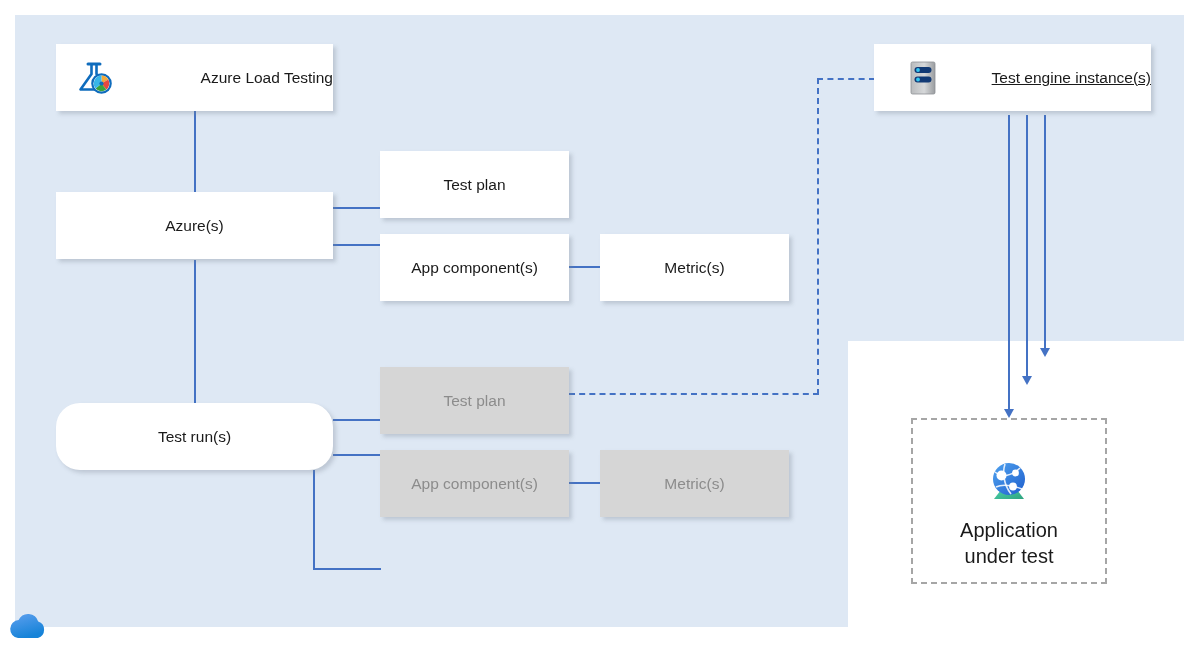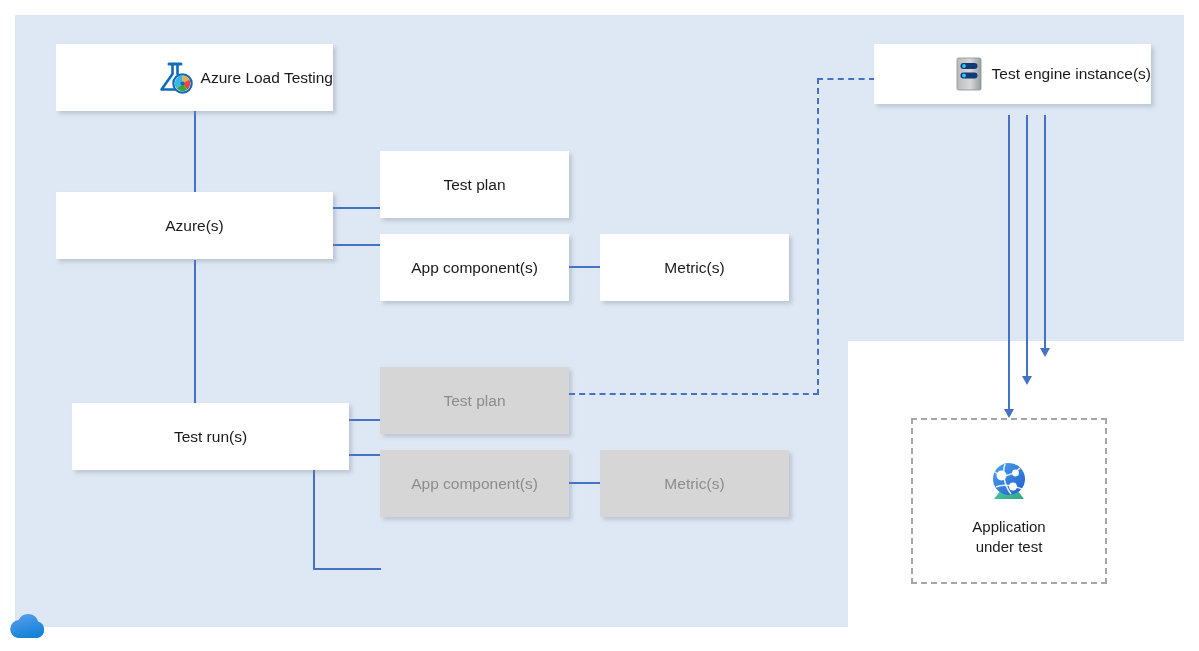--- a/index.html
+++ b/index.html
@@ -36,21 +36,21 @@
   }
   .node.gray {
     background: #d6d6d6;
     color: #8c8c8c;
   }
   .node .label {
     text-align: center;
     line-height: 1.25;
   }
   .node.with-icon {
-    justify-content: flex-end;
+    justify-content: space-between;
   }
   .node.with-icon .label {
     margin-left: 6px;
   }
   .icon-slot {
     flex: 0 0 auto;
     display: flex;
     align-items: center;
     justify-content: center;
   }
@@ -90,21 +90,21 @@
     background: transparent;
   }
   .aut-inner {
     position: absolute;
     display: flex;
     flex-direction: column;
     align-items: center;
   }
   .aut-label {
     margin-top: 10px;
-    font-size: 15px;
+    font-size: 20px;
     color: #1a1a1a;
     text-align: center;
     line-height: 1.3;
   }
   .cloud-icon {
     position: absolute;
   }
 </style>
 </head>
 <body>
@@ -170,38 +170,38 @@
   </div>
 
   <div class="node white" style="left:380px; top:234px; width:189px; height:67px;">
     <span class="label">App component(s)</span>
   </div>
 
   <div class="node white" style="left:600px; top:234px; width:189px; height:67px;">
     <span class="label">Metric(s)</span>
   </div>
 
-  <div class="node white" style="left:72px; top:403px; width:277px; height:67px;">
+  <div class="node white" style="left:56px; top:403px; width:277px; height:67px;border-radius:24px;">
     <span class="label">Test run(s)</span>
   </div>
 
   <div class="node gray" style="left:380px; top:367px; width:189px; height:67px;">
     <span class="label">Test plan</span>
   </div>
 
   <div class="node gray" style="left:380px; top:450px; width:189px; height:67px;">
     <span class="label">App component(s)</span>
   </div>
 
   <div class="node gray" style="left:600px; top:450px; width:189px; height:67px;">
     <span class="label">Metric(s)</span>
   </div>
 
 
-  <div class="node white with-icon" style="left:874px; top:44px; width:277px; height:60px; padding-left:32px;">
+  <div class="node white with-icon" style="left:874px; top:44px; width:277px; height:67px; padding-left:32px;text-decoration:underline;">
     <span class="icon-slot">
       <svg width="34" height="40" viewBox="0 0 34 40">
         <defs>
           <linearGradient id="srvGrad" x1="0" y1="0" x2="1" y2="0">
             <stop offset="0%" stop-color="#b9bbbd"></stop>
             <stop offset="55%" stop-color="#d6d8da"></stop>
             <stop offset="100%" stop-color="#9a9da0"></stop>
           </linearGradient>
         </defs>
         <rect x="5" y="4" width="24" height="32" rx="1.5" fill="url(#srvGrad)" stroke="#8d9094" stroke-width="0.8"></rect>

